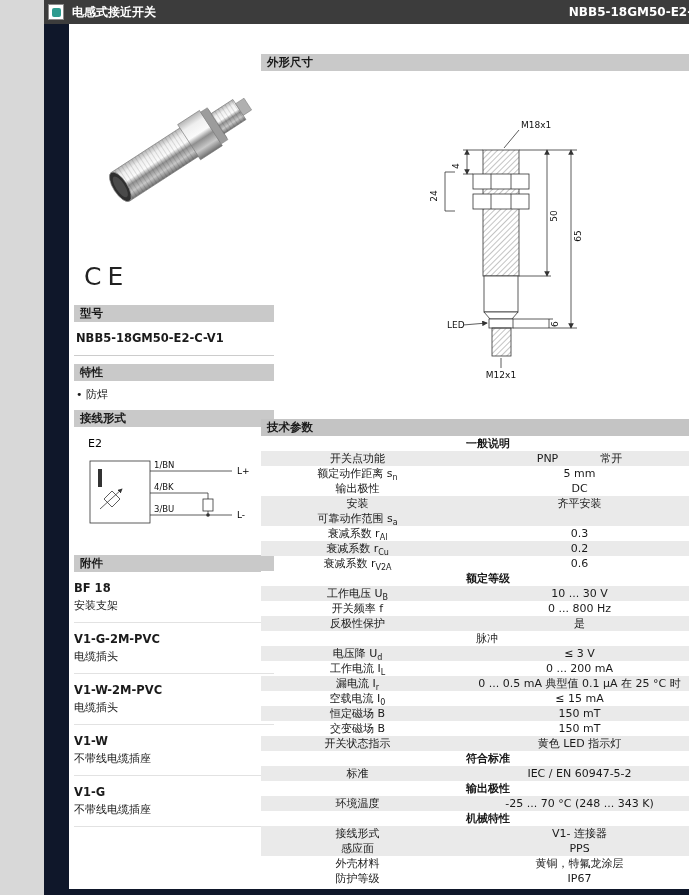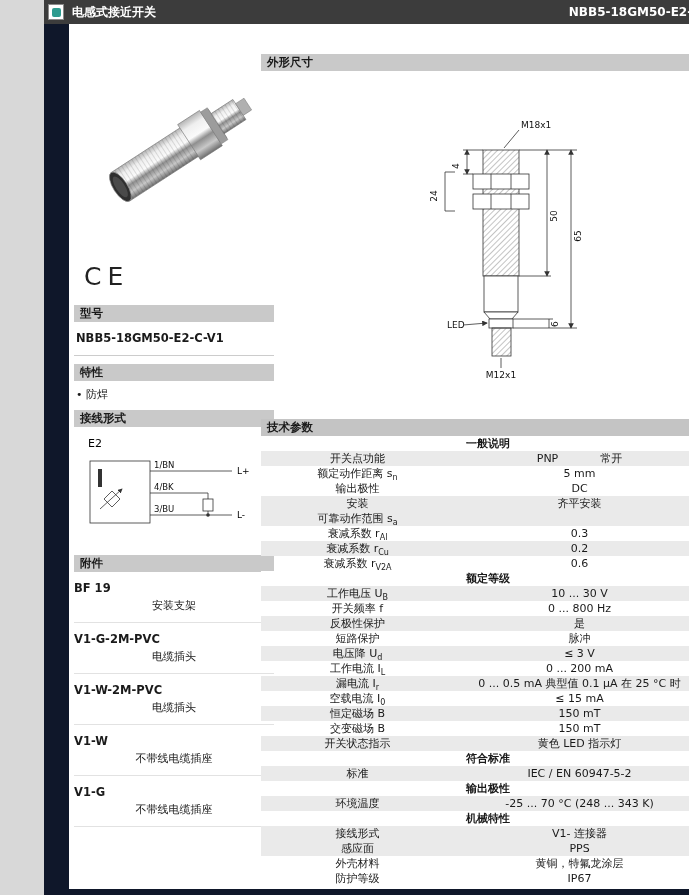--- a/index.html
+++ b/index.html
@@ -14,21 +14,21 @@
   .left  { position:absolute; left:5px;  top:22px; width:200px; }
   .right { position:absolute; left:192px; top:30px; width:452px; }
   .bar { background:#c9c9c9; font-weight:bold; font-size:11.5px; line-height:17px; height:17px; padding:0 6px; }
   .photo { display:block; width:200px; height:210px; }
   .ce { font-size:25px; letter-spacing:6px; margin:6px 0 14px 10px; color:#222; }
   .model-text { font-weight:bold; font-size:11.5px; padding:9px 2px 10px; border-bottom:1px solid #ccc; margin-bottom:8px; }
   .features { list-style:none; font-size:11px; padding:6px 2px 8px; }
   .features li::before { content:"• "; }
   .wiring { display:block; margin:4px 0 6px 6px; }
   .acc-name { font-weight:bold; font-size:11.5px; padding-top:9px; }
-  .acc-desc { font-size:11px; padding:3px 0 9px; border-bottom:1px solid #e2e2e2;text-align:center; }
+  .acc-desc { font-size:11px; padding:3px 0 9px; border-bottom:1px solid #e2e2e2; }
   .drawing-area { position:relative; height:348px; }
   .drawing-area svg { position:absolute; left:140px; top:45px; }
   .bar-tech { background:#c4c4c4; }
   .tech-table { width:452px;text-align:center; }
   .sec-h { font-weight:bold; font-size:11px; height:15px; line-height:15px; padding-left:2px; background:#fff; }
   .t-row { display:flex; height:15px; line-height:15px; font-size:11px; }
   .t-row.shade { background:#eaeaea; }
   .t-label { width:185px; padding-left:8px; white-space:nowrap; overflow:hidden; }
   .t-label sub, .t-value sub { font-size:8px; line-height:0; }
   .t-value { flex:1; white-space:nowrap; }
@@ -113,21 +113,21 @@
         <circle cx="128" cy="84" r="1.8" fill="#333"></circle>
         <text x="74" y="37" class="wt">1/BN</text>
         <text x="74" y="59" class="wt">4/BK</text>
         <text x="74" y="81" class="wt">3/BU</text>
         <text x="157" y="43" font-size="9">L+</text>
         <text x="157" y="87" font-size="9">L-</text>
       </svg>
 
       <div class="bar">附件</div>
       <div class="acc-list">
-          <div class="acc-name">BF 19</div>
+          <div class="acc-name">BF 18</div>
           <div class="acc-desc">安装支架</div>
           <div class="acc-name">V1-G-2M-PVC</div>
           <div class="acc-desc">电缆插头</div>
           <div class="acc-name">V1-W-2M-PVC</div>
           <div class="acc-desc">电缆插头</div>
           <div class="acc-name">V1-W</div>
           <div class="acc-desc">不带线电缆插座</div>
           <div class="acc-name">V1-G</div>
           <div class="acc-desc">不带线电缆插座</div>
         </div>
@@ -237,21 +237,20 @@
           </div>
           <div class="t-row">
             <div class="t-label">开关频率 f</div>
             <div class="t-value">0 ... 800 Hz</div>
           </div>
           <div class="t-row shade">
             <div class="t-label">反极性保护</div>
             <div class="t-value">是</div>
           </div>
           <div class="t-row">
-            <div class="t-label">短路保护</div>
             <div class="t-value">脉冲</div>
           </div>
           <div class="t-row shade">
             <div class="t-label">电压降 U<sub>d</sub></div>
             <div class="t-value">≤ 3 V</div>
           </div>
           <div class="t-row">
             <div class="t-label">工作电流 I<sub>L</sub></div>
             <div class="t-value">0 ... 200 mA</div>
           </div>

